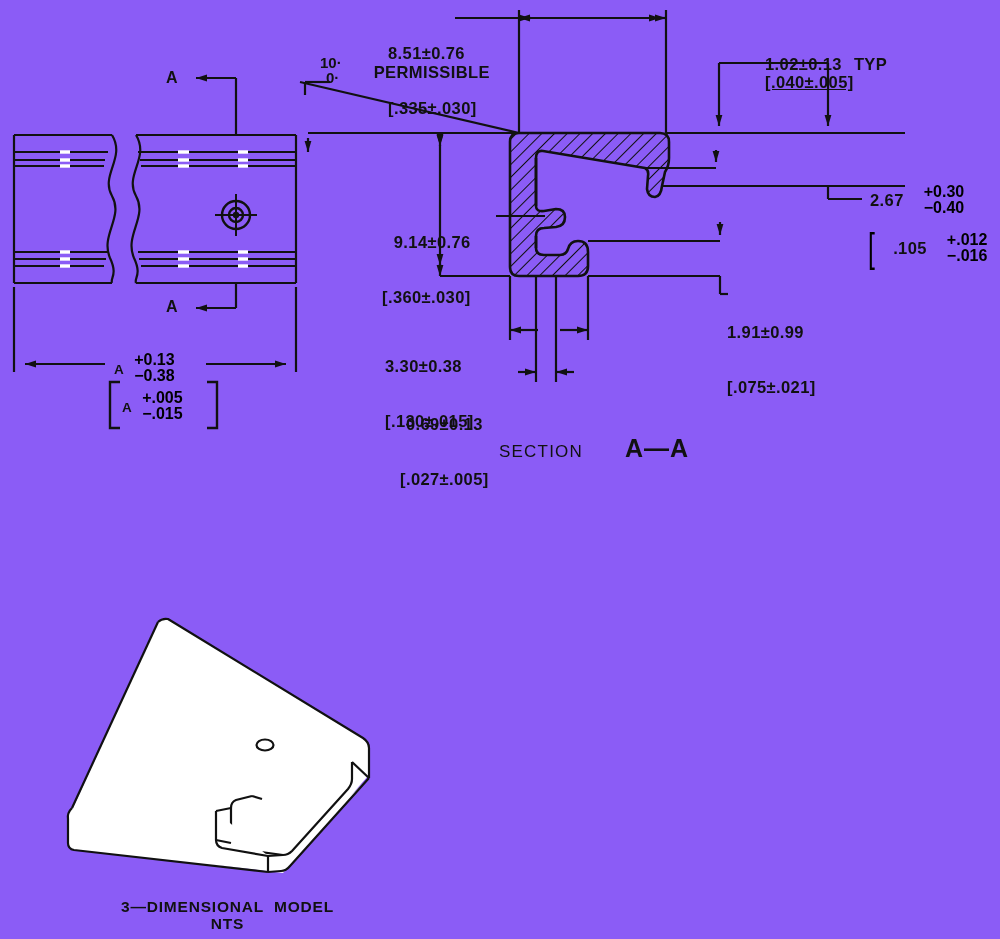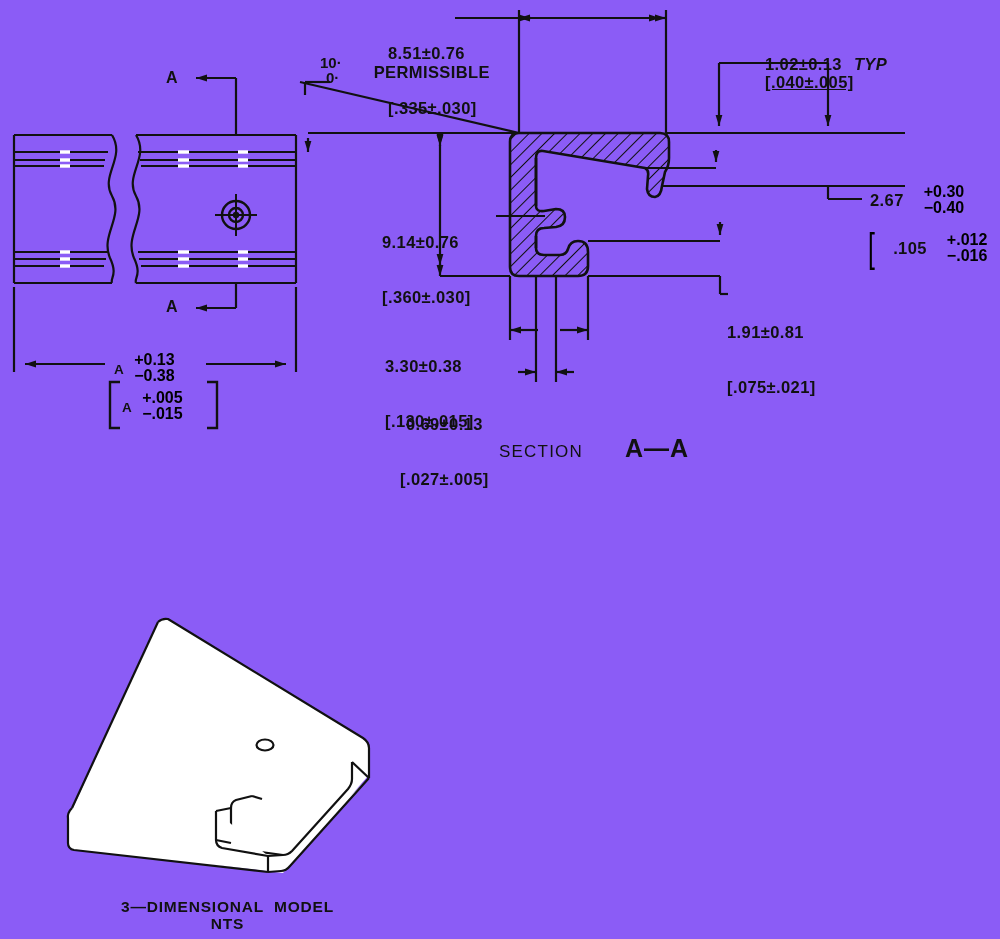--- a/index.html
+++ b/index.html
@@ -318,21 +318,21 @@
         <span>10·</span>
         <span style="margin-left:6px;">0·</span>
       </div>
       <div class="lbl dim" style="position:static; margin-left:14px; margin-top:3px;">PERMISSIBLE</div>
     </div>
   </div>
 
   <div style="position:absolute; left:765px; top:55px;">
     <div class="rowflex" style="gap:12px;">
       <div class="lbl dim" style="position:static;">1.02±0.13</div>
-      <div class="lbl dim" style="position:static;font-style:italic;">TYP</div>
+      <div class="lbl dim" style="position:static;">TYP</div>
     </div>
     <div class="lbl dim" style="position:static; margin-left:0px;text-decoration:underline;">[.040±.005]</div>
   </div>
 
   <div style="position:absolute; left:870px; top:184px;">
     <div class="rowflex">
       <div class="lbl dim" style="position:static;">2.67</div>
       <div class="stack" style="font-weight:bold; font-size:16px; margin-left:2px;">
         <span>+0.30</span>
         <span>−0.40</span>
@@ -347,27 +347,27 @@
         <div class="lbl dim" style="position:static;">.105</div>
         <div class="stack" style="font-weight:bold; font-size:16px; margin-left:2px;">
           <span>+.012</span>
           <span>−.016</span>
         </div>
       </div>
       <div class="brk" style="margin-left:-2px;">]</div>
     </div>
   </div>
 
-  <div class="lbl dim" style="left:382px; top:196px; text-align:left;">
+  <div class="lbl dim" style="left:382px; top:196px; text-align:right;">
     <div>9.14±0.76</div>
     <div>[.360±.030]</div>
   </div>
 
   <div class="lbl dim" style="left:727px; top:286px; text-align:left;">
-    <div>1.91±0.81</div>
+    <div>1.91±0.99</div>
     <div>[.075±.021]</div>
   </div>
 
   <div class="lbl dim" style="left:385px; top:320px; text-align:left;">
     <div>3.30±0.38</div>
     <div>[.130±.015]</div>
   </div>
 
   <div class="lbl dim" style="left:400px; top:378px; text-align:center;">
     <div>0.69±0.13</div>

